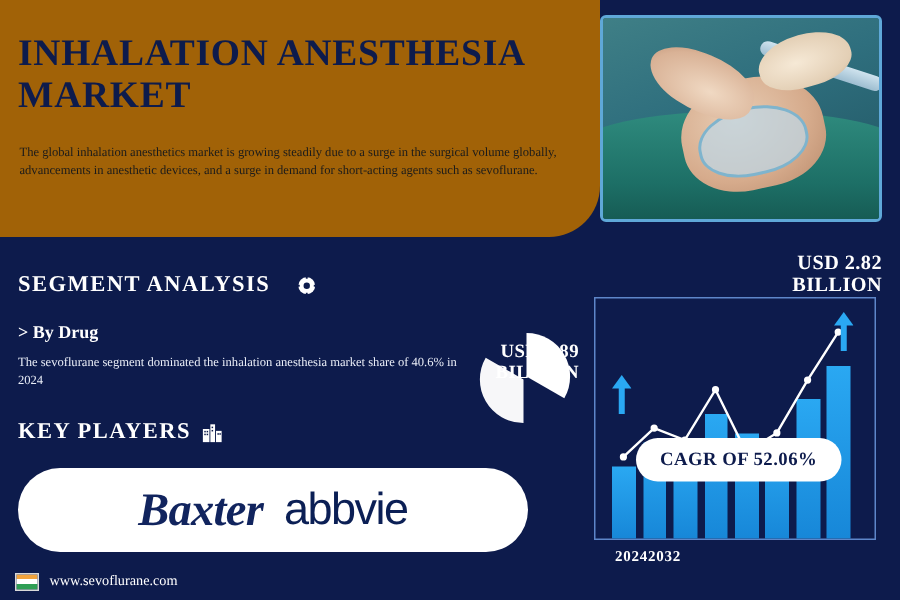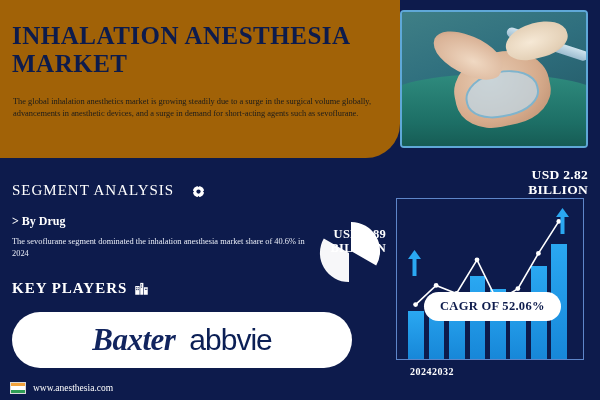--- a/index.html
+++ b/index.html
@@ -91,26 +91,26 @@
     background: radial-gradient(ellipse at 40% 50%, #f6e9d6 0%, #e3cfb5 70%, #c4ab8f 100%);
     border-radius: 50% 50% 44% 44%;
     transform: rotate(-16deg);
   }
 
   
   #segment-heading {
     position: absolute;
     left: 12px; top: 182px;
     font-size: 15px;
-    font-weight: normal;
+    font-weight: bold;
     letter-spacing: 1px;
     color: #ffffff;
     text-transform: uppercase;
     display: flex;
-    align-items: flex-end;
+    align-items: center;
     gap: 17px;
   }
   .heading-icon { display: inline-flex; }
   #by-drug {
     position: absolute;
     left: 12px; top: 214px;
     font-size: 12px;
     font-weight: bold;
     color: #ffffff;
   }
@@ -314,21 +314,21 @@
   </span>
 </div>
 
 <div id="players-box">
   <span class="player-baxter">Baxter</span>
   <span class="player-abbvie">abbvie</span>
 </div>
 
 <div id="footer">
   <div id="footer-accent"></div>
-  <span id="footer-url">www.anesthesia.com</span>
+  <span id="footer-url">www.sevoflurane.com</span>
 </div>
 
 <div id="chart-panel">
   <div id="chart-plot">
       <div class="bar" style="left: 11.16px; width: 15.81px; height: 48px;"></div>
       <div class="bar" style="left: 31.62px; width: 15.81px; height: 64px;"></div>
       <div class="bar" style="left: 52.08px; width: 15.81px; height: 57.6px;"></div>
       <div class="bar" style="left: 72.54px; width: 15.81px; height: 83.2px;"></div>
       <div class="bar" style="left: 93px; width: 15.81px; height: 70.4px;"></div>
       <div class="bar" style="left: 113.46px; width: 15.81px; height: 64px;"></div>

